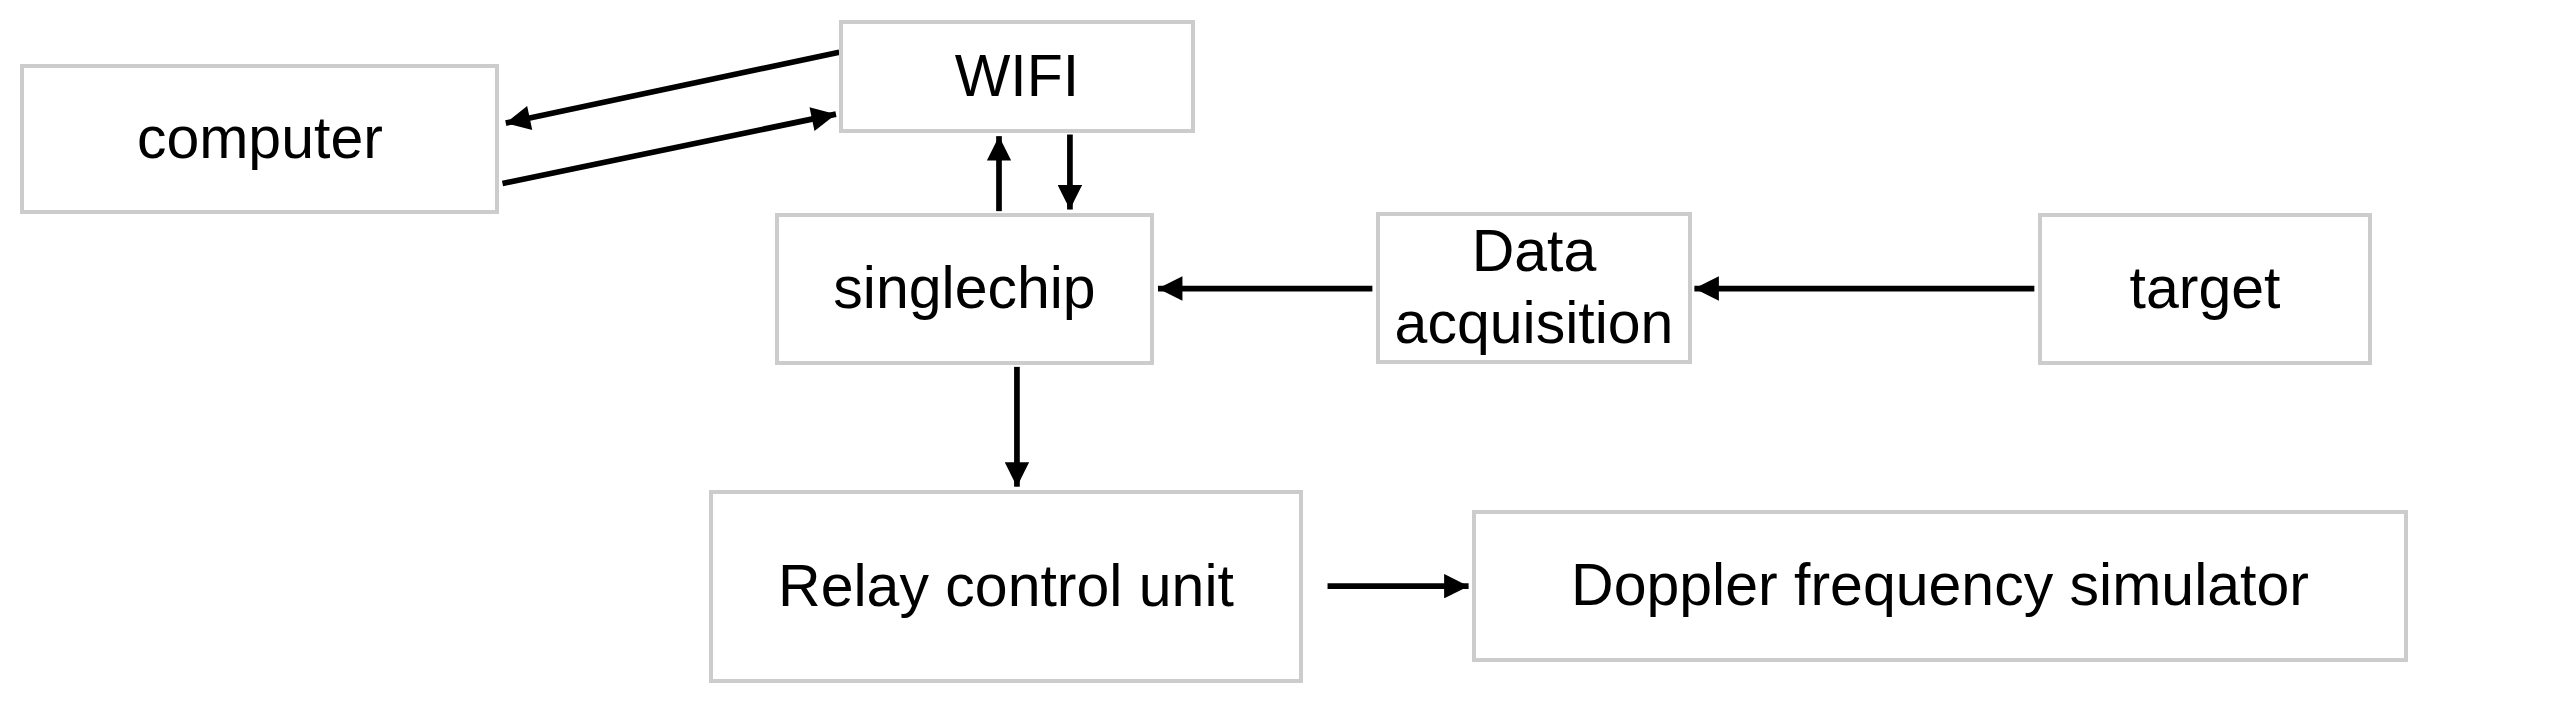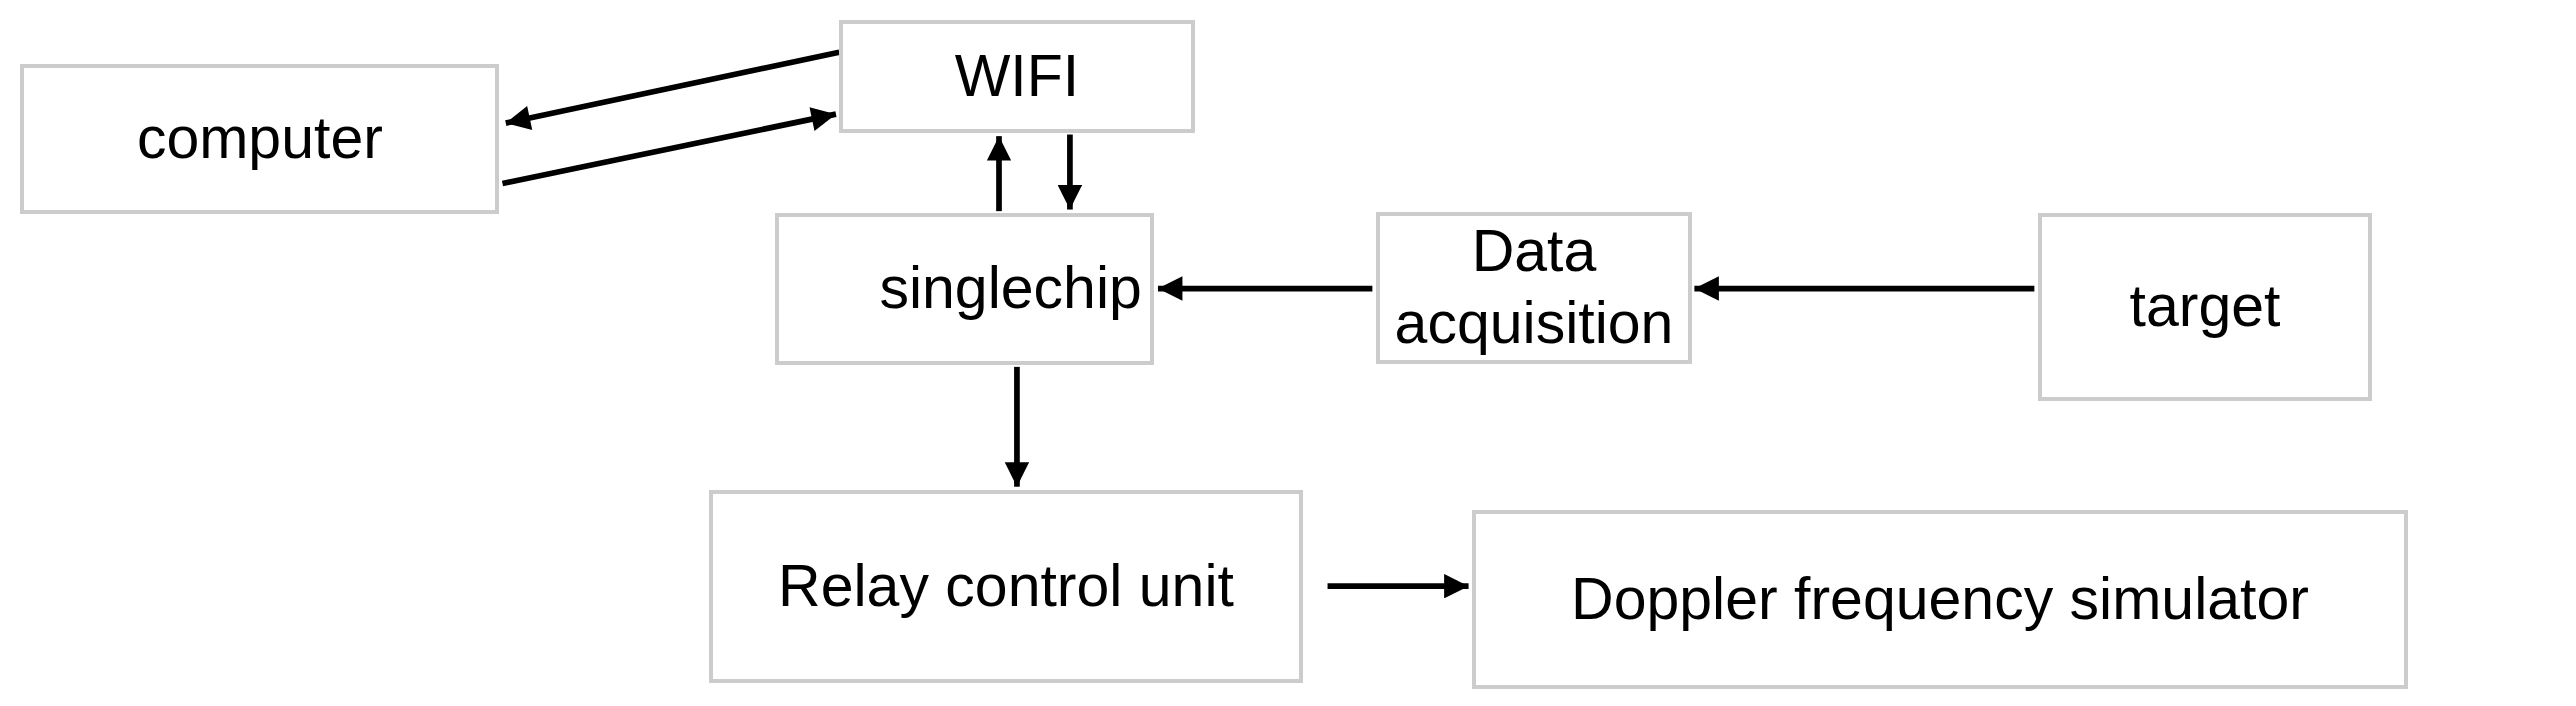--- a/index.html
+++ b/index.html
@@ -26,25 +26,25 @@
     justify-content: center;
     text-align: center;
     font-size: 59px;
     line-height: 1.22;
     color: #000000;
     white-space: normal;
     padding: 0 8.2px;
   }
   #node-computer          { left: 20.4px;   top: 64px;  width: 479px;  height: 150px; }
   #node-wifi              { left: 839px; top: 20.4px;  width: 356px;  height: 113px; padding-left: 8px; }
-  #node-singlechip        { left: 775px;  top: 213px; width: 379px;  height: 152px; justify-content: flex-end; }
+  #node-singlechip        { left: 775px;  top: 213px; width: 379px;  height: 152px; }
   #node-data-acquisition  { left: 1376px; top: 212px; width: 316px;  height: 152px; text-align: center; }
-  #node-target            { left: 2038px; top: 213px; width: 334px;  height: 188px; }
+  #node-target            { left: 2038px; top: 213px; width: 334px;  height: 152px; }
   #node-relay             { left: 709px;  top: 490px; width: 594px;  height: 193px; }
-  #node-doppler           { left: 1472px; top: 510px; width: 936px; height: 179px; }
+  #node-doppler           { left: 1472px; top: 510px; width: 936px; height: 152px; }
   .edges-layer {
     position: absolute;
     left: 0;
     top: 0;
     width: 2576px;
     height: 706px;
     pointer-events: none;
   }
   .edge {
     stroke: #000000;

